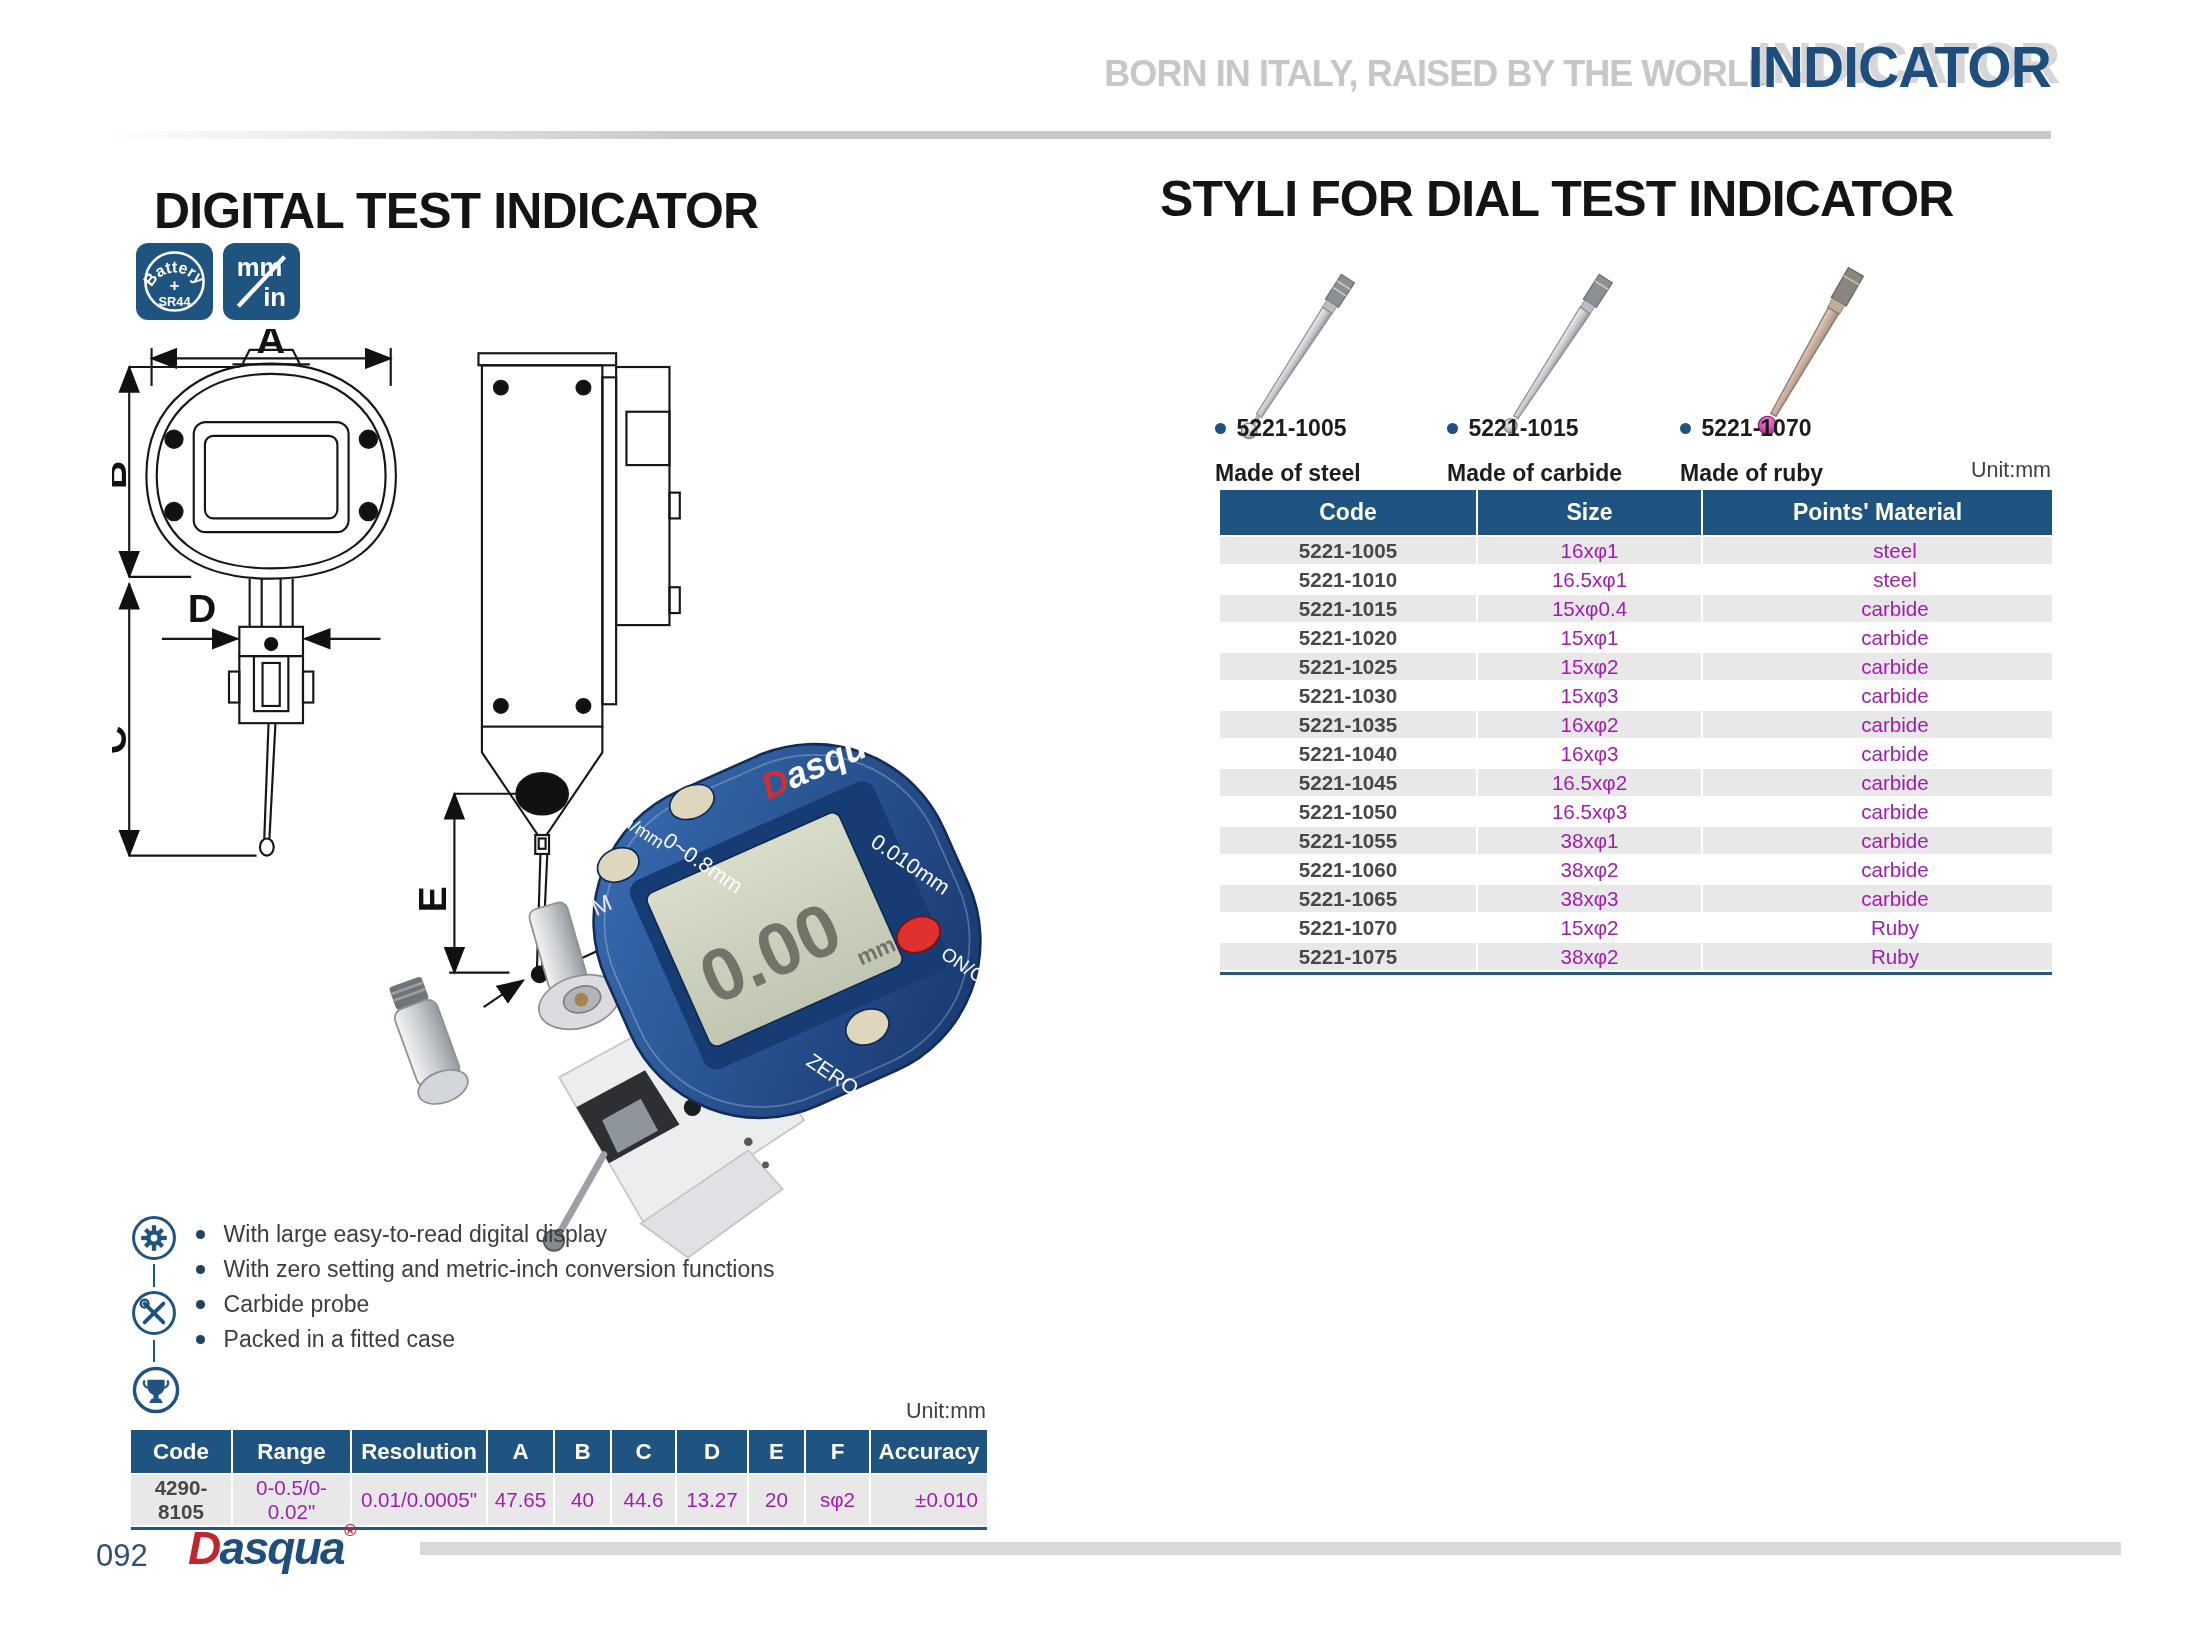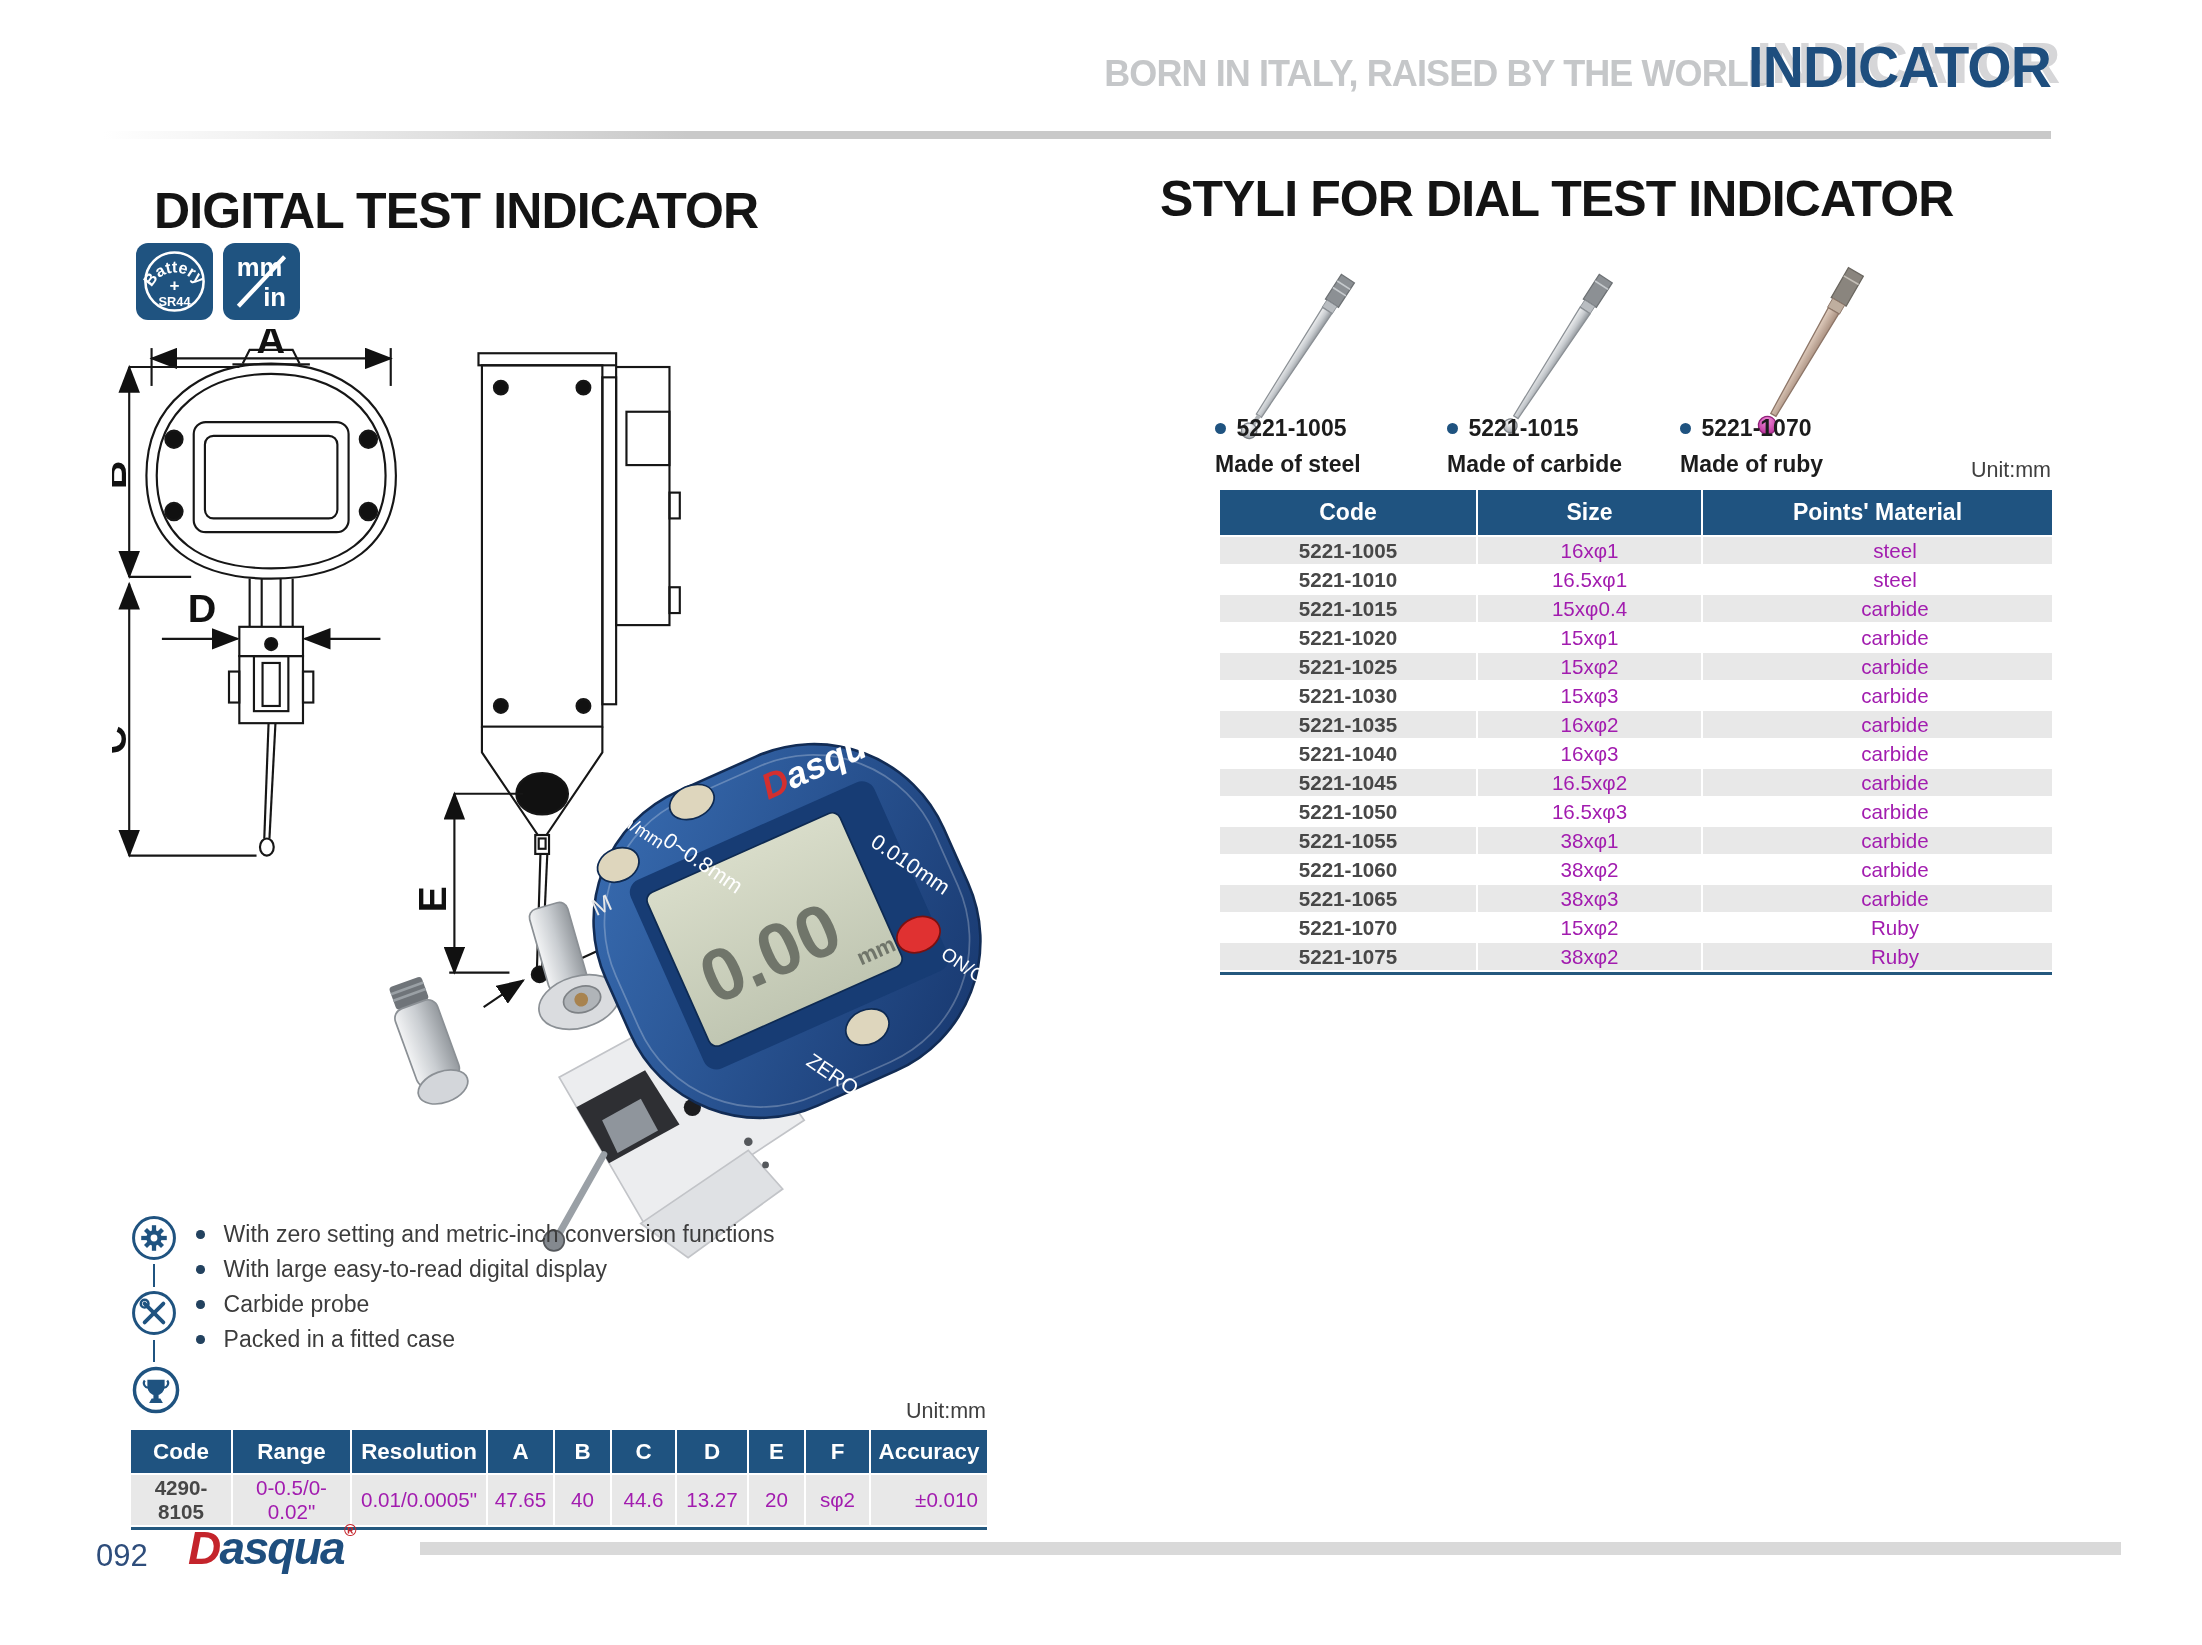--- a/index.html
+++ b/index.html
@@ -56,21 +56,21 @@
   #styli-table th{height:43px;font-size:23px;}
   #styli-table td{height:25px;}
   #styli-table tbody tr:nth-child(odd) td{background:#e8e8e8;}
   #styli-table tbody tr:nth-child(even) td{background:#fff;}
 
   
   .styli-labels{position:absolute;left:1215px;top:415px;width:809px;height:95px;}
   .stylus-label{position:absolute;top:0;width:225px;}
   .stylus-label .code-line{display:flex;align-items:center;font-size:23px;font-weight:700;color:#1c1c1c;}
   .stylus-label .dot{width:11.2px;height:11.2px;border-radius:50%;background:#1f5380;margin-right:10.3px;flex:none;}
-  .stylus-label .mat{font-size:23px;font-weight:600;color:#1c1c1c;margin-top:9px;}
+  .stylus-label .mat{font-size:23px;font-weight:600;color:#1c1c1c;margin-top:18px;}
 
   
   .page-number{position:absolute;left:96px;top:1538px;font-size:31px;color:#2e4d7b;}
   .brand-logo{position:absolute;left:188px;top:1521px;font-size:46px;font-weight:800;
               font-style:italic;letter-spacing:-1.7px;white-space:nowrap;}
   .brand-logo .b-init{color:#c4242b;}
   .brand-logo .b-rest{color:#1e4e7e;}
   .brand-logo .b-mark{font-size:17px;color:#c4242b;vertical-align:top;font-style:normal;}
   .footer-rule{position:absolute;left:420px;right:82px;top:1542px;height:13px;background:#d9d9d9;}
 
@@ -292,25 +292,25 @@
       <circle cx="29" cy="29" r="25" fill="none" stroke="#1f5380" stroke-width="4"></circle>
       <path d="M19,17 h20 v8 a10,10 0 0 1 -20,0 z" fill="#1f5380"></path>
       <path d="M16,18 a5,5 0 0 0 5,8 M42,18 a5,5 0 0 1 -5,8" fill="none" stroke="#1f5380" stroke-width="2.5"></path>
       <rect x="26" y="34" width="6" height="6" fill="#1f5380"></rect>
       <path d="M21,44 h16 l-3,-5 h-10 z" fill="#1f5380"></path>
     </svg>
   </div>
   <ul class="feature-list">
       <li>
         <span class="bullet-dot"></span>
-        <span>With zero setting and metric-inch conversion functions</span>
+        <span>With large easy-to-read digital display</span>
       </li>
       <li>
         <span class="bullet-dot"></span>
-        <span>With large easy-to-read digital display</span>
+        <span>With zero setting and metric-inch conversion functions</span>
       </li>
       <li>
         <span class="bullet-dot"></span>
         <span>Carbide probe</span>
       </li>
       <li>
         <span class="bullet-dot"></span>
         <span>Packed in a fitted case</span>
       </li>
     </ul>

